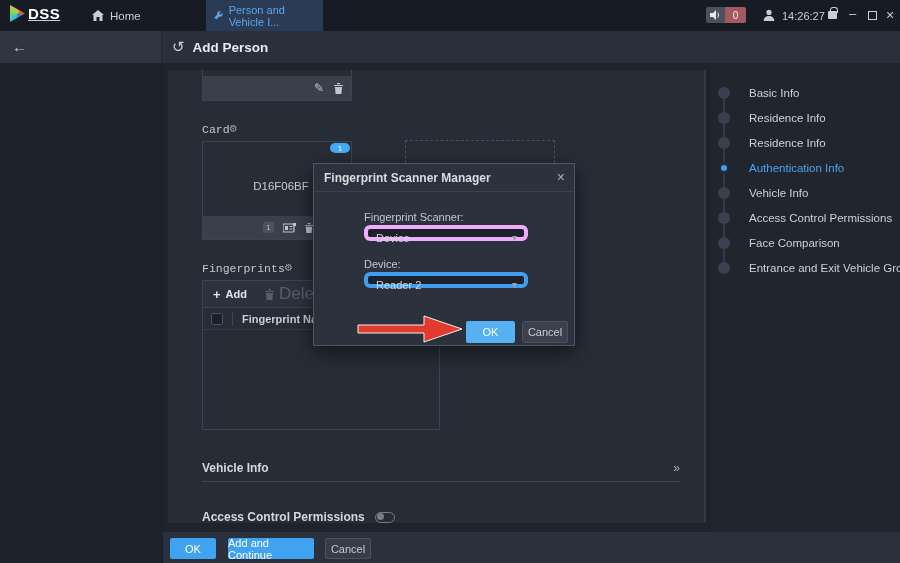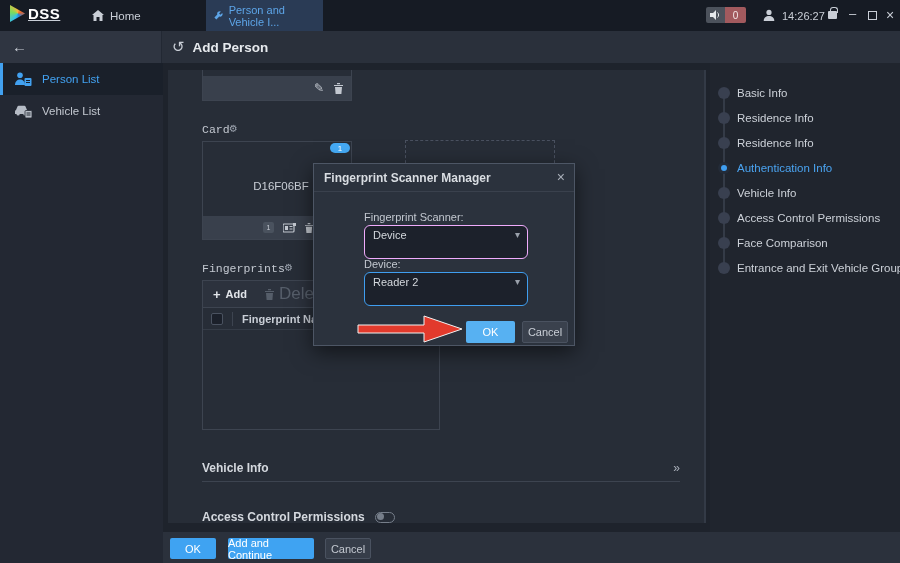--- a/index.html
+++ b/index.html
@@ -79,40 +79,40 @@
   .toggle { width:20px; height:11px; border:1.5px solid #767e8a; border-radius:6px; position:relative; }
   .toggle:before { content:""; position:absolute; left:1px; top:0.5px; width:7px; height:7px; border-radius:50%; background:#767e8a; }
 
   
   .rightpanel { position:absolute; left:710px; top:63px; width:190px; height:469px; background:#20252e; }
   .nav-line { position:absolute; left:13px; top:30px; width:2px; height:175px; background:#343b47; }
   .nav-item { position:absolute; left:0; height:20px; display:flex; align-items:center; cursor:pointer; }
   .nav-dot { position:absolute; left:8px; width:12px; height:12px; border-radius:50%; background:#394050; }
   .nav-dot.active { background:#232b38; }
   .nav-dot.active:before { content:""; position:absolute; left:3px; top:3px; width:6px; height:6px; border-radius:50%; background:#3f9ef0; }
-  .nav-label { position:absolute; left:27px; font-size:11.5px; color:#ccd1d8; white-space:nowrap; }
+  .nav-label { position:absolute; left:39px; font-size:11.5px; color:#ccd1d8; white-space:nowrap; }
   .nav-label.active { color:#4aa3f0; }
 
   
   .footerbar { position:absolute; left:163px; top:532px; width:737px; height:31px; background:#2b313c; }
   .btn { position:absolute; top:6px; height:21px; border-radius:2px; font-size:11px; display:flex; align-items:center; justify-content:center; cursor:pointer; }
   .btn-blue { background:#3fa3f2; color:#fff; }
   .btn-gray { background:#363d49; border:1px solid #4a5260; color:#c3c8d0; }
   .fb-ok { left:7px; width:46px; }
   .fb-add { left:65px; width:86px; }
   .fb-cancel { left:162px; width:46px; }
 
   
   .dialog { position:absolute; left:313px; top:163px; width:262px; height:183px; background:#2b323d;
     border:1px solid #4d5665; box-shadow:0 6px 20px rgba(0,0,0,.55); z-index:10; }
   .dlg-titlebar { position:relative; height:28px; border-bottom:1px solid #3a414d; display:flex; align-items:center; }
   .dlg-title { margin-left:10px; font-size:12px; font-weight:bold; color:#d9dde2; }
   .dlg-close { position:absolute; right:9px; top:5px; font-size:14px; color:#aab0ba; cursor:pointer; }
   .dlg-label { position:absolute; left:50px; font-size:11px; color:#c3c8d0; }
-  .dlg-select { position:absolute; left:50px; width:164px; height:34px; background:#1c212b; border:1px solid #f0abfc; border-radius:6px; cursor:pointer; }
+  .dlg-select { position:absolute; left:50px; width:164px; height:16px; background:#1c212b; border:4px solid #f0abfc; border-radius:6px; cursor:pointer; }
   .dlg-select .val { position:absolute; left:8px; top:3px; font-size:11px; color:#d4d8dd; }
   .dlg-select .caret { position:absolute; right:7px; top:3px; font-size:10px; color:#9aa1ab; }
   .dlg-select.focused { border-color:#3f9ef0; }
   .dlg-btn { position:absolute; top:157px; height:22px; border-radius:2px; font-size:11px; display:flex; align-items:center; justify-content:center; cursor:pointer; }
   .dlg-ok { left:152px; width:49px; background:#57b1f2; color:#fff; }
   .dlg-cancel { left:208px; width:46px; background:#3a414d; border:1px solid #4a5260; color:#c9ced6; }
 
   .arrow-annot { position:absolute; left:352px; top:312px; z-index:20; pointer-events:none; }
 
   svg { display:block; }
@@ -164,41 +164,20 @@
   <div class="subheader">
     <div class="subheader-left">
       <span class="back-arrow">←</span>
     </div>
     <div class="page-title-wrap">
       <span class="undo-ic">↺</span>
       <span class="page-title">Add Person</span>
     </div>
   </div>
 
-  <div class="sidebar">
-    <div class="side-item active">
-      <svg width="17" height="14" viewBox="0 0 17 14">
-        <circle cx="5" cy="3.2" r="2.8" fill="#42a1f0"></circle>
-        <path d="M0 13 C0 9.6 2.4 7.6 5 7.6 C7.6 7.6 10 9.6 10 13 Z" fill="#42a1f0"></path>
-        <rect x="9.5" y="6" width="7" height="8" rx="1" fill="#42a1f0"></rect>
-        <rect x="11" y="8" width="4" height="1" fill="#1a202a"></rect>
-        <rect x="11" y="10" width="4" height="1" fill="#1a202a"></rect>
-      </svg>
-      <span>Person List</span>
-    </div>
-    <div class="side-item">
-      <svg width="17" height="13" viewBox="0 0 17 13">
-        <path d="M1 5 L2.5 1.5 Q2.8 0.8 3.6 0.8 L9.4 0.8 Q10.2 0.8 10.5 1.5 L12 5 Q13 5.2 13 6.5 L13 9 L11.5 9 A1.6 1.6 0 0 1 8.3 9 L4.7 9 A1.6 1.6 0 0 1 1.5 9 L0 9 L0 6.5 Q0 5.2 1 5 Z" fill="#b6bcc6"></path>
-        <rect x="10" y="5.5" width="7" height="7.5" rx="1" fill="#b6bcc6" stroke="#232833" stroke-width="0.8"></rect>
-        <rect x="11.5" y="7.5" width="4" height="1" fill="#232833"></rect>
-        <rect x="11.5" y="9.5" width="4" height="1" fill="#232833"></rect>
-      </svg>
-      <span>Vehicle List</span>
-    </div>
-  </div>
 
   <div class="main">
     <div class="panel">
 
       <div class="idbox">
         <div class="box-footer">
           <span class="gear" style="font-size:12px;color:#c3c8d0;">✎</span>
           <svg width="9" height="11" viewBox="0 0 9 11">
               <path d="M0 2 L9 2 L9 3 L0 3 Z M3 0 L6 0 L6 1.2 L3 1.2 Z M1 4 L8 4 L7.4 11 L1.6 11 Z" fill="#c3c8d0"></path>
             </svg>

